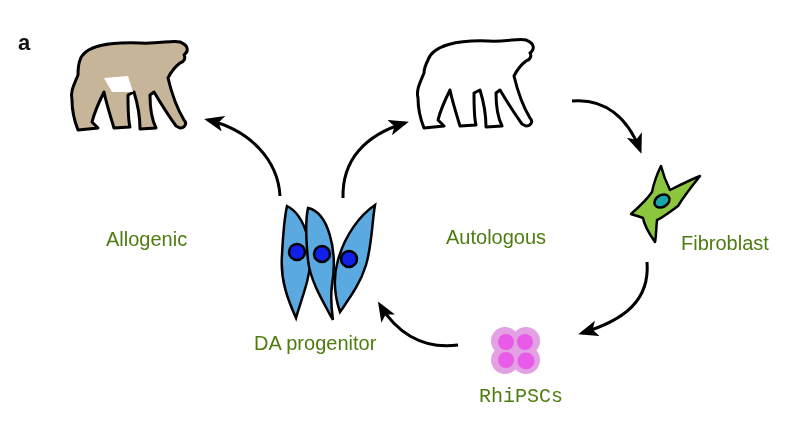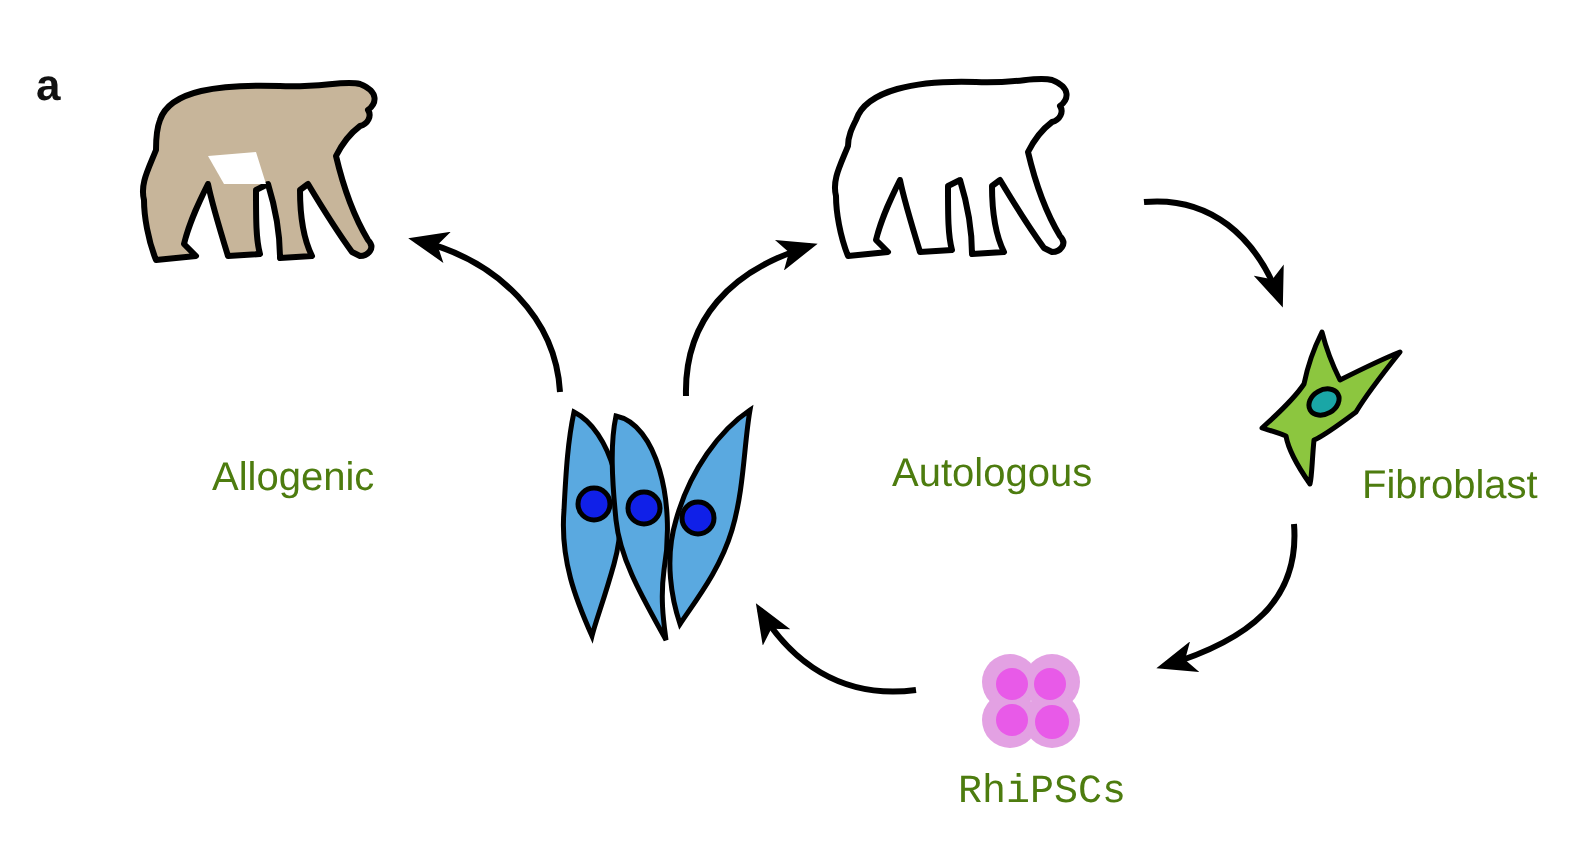--- a/index.html
+++ b/index.html
@@ -61,13 +61,14 @@
       <circle cx="506" cy="360" r="8" fill="#e85ae8"></circle>
       <circle cx="526" cy="361" r="8.5" fill="#e85ae8"></circle>
     </g>
   </svg>
 
   <div class="panel">a</div>
   <div class="lbl" style="left:106px; top:228px;">Allogenic</div>
   <div class="lbl" style="left:446px; top:226px;">Autologous</div>
   <div class="lbl" style="left:681px; top:232px;">Fibroblast</div>
   <div class="lbl" style="left:479px; top:385px;font-family:Liberation Mono, monospace;">RhiPSCs</div>
+  <div class="lbl" style="left:254px; top:332px;">DA progenitor</div>
 </div>
 
 </body></html>

